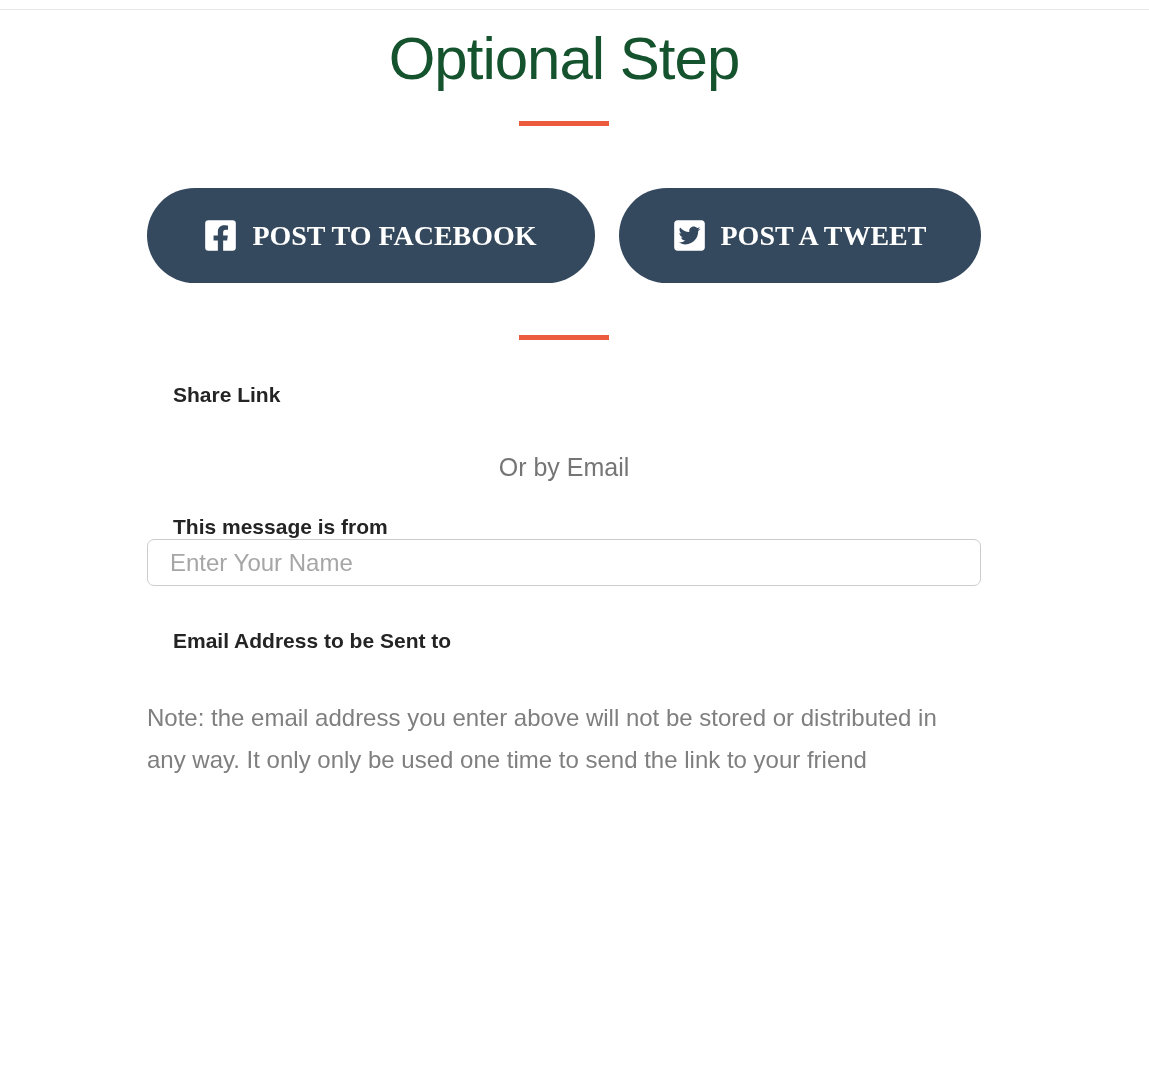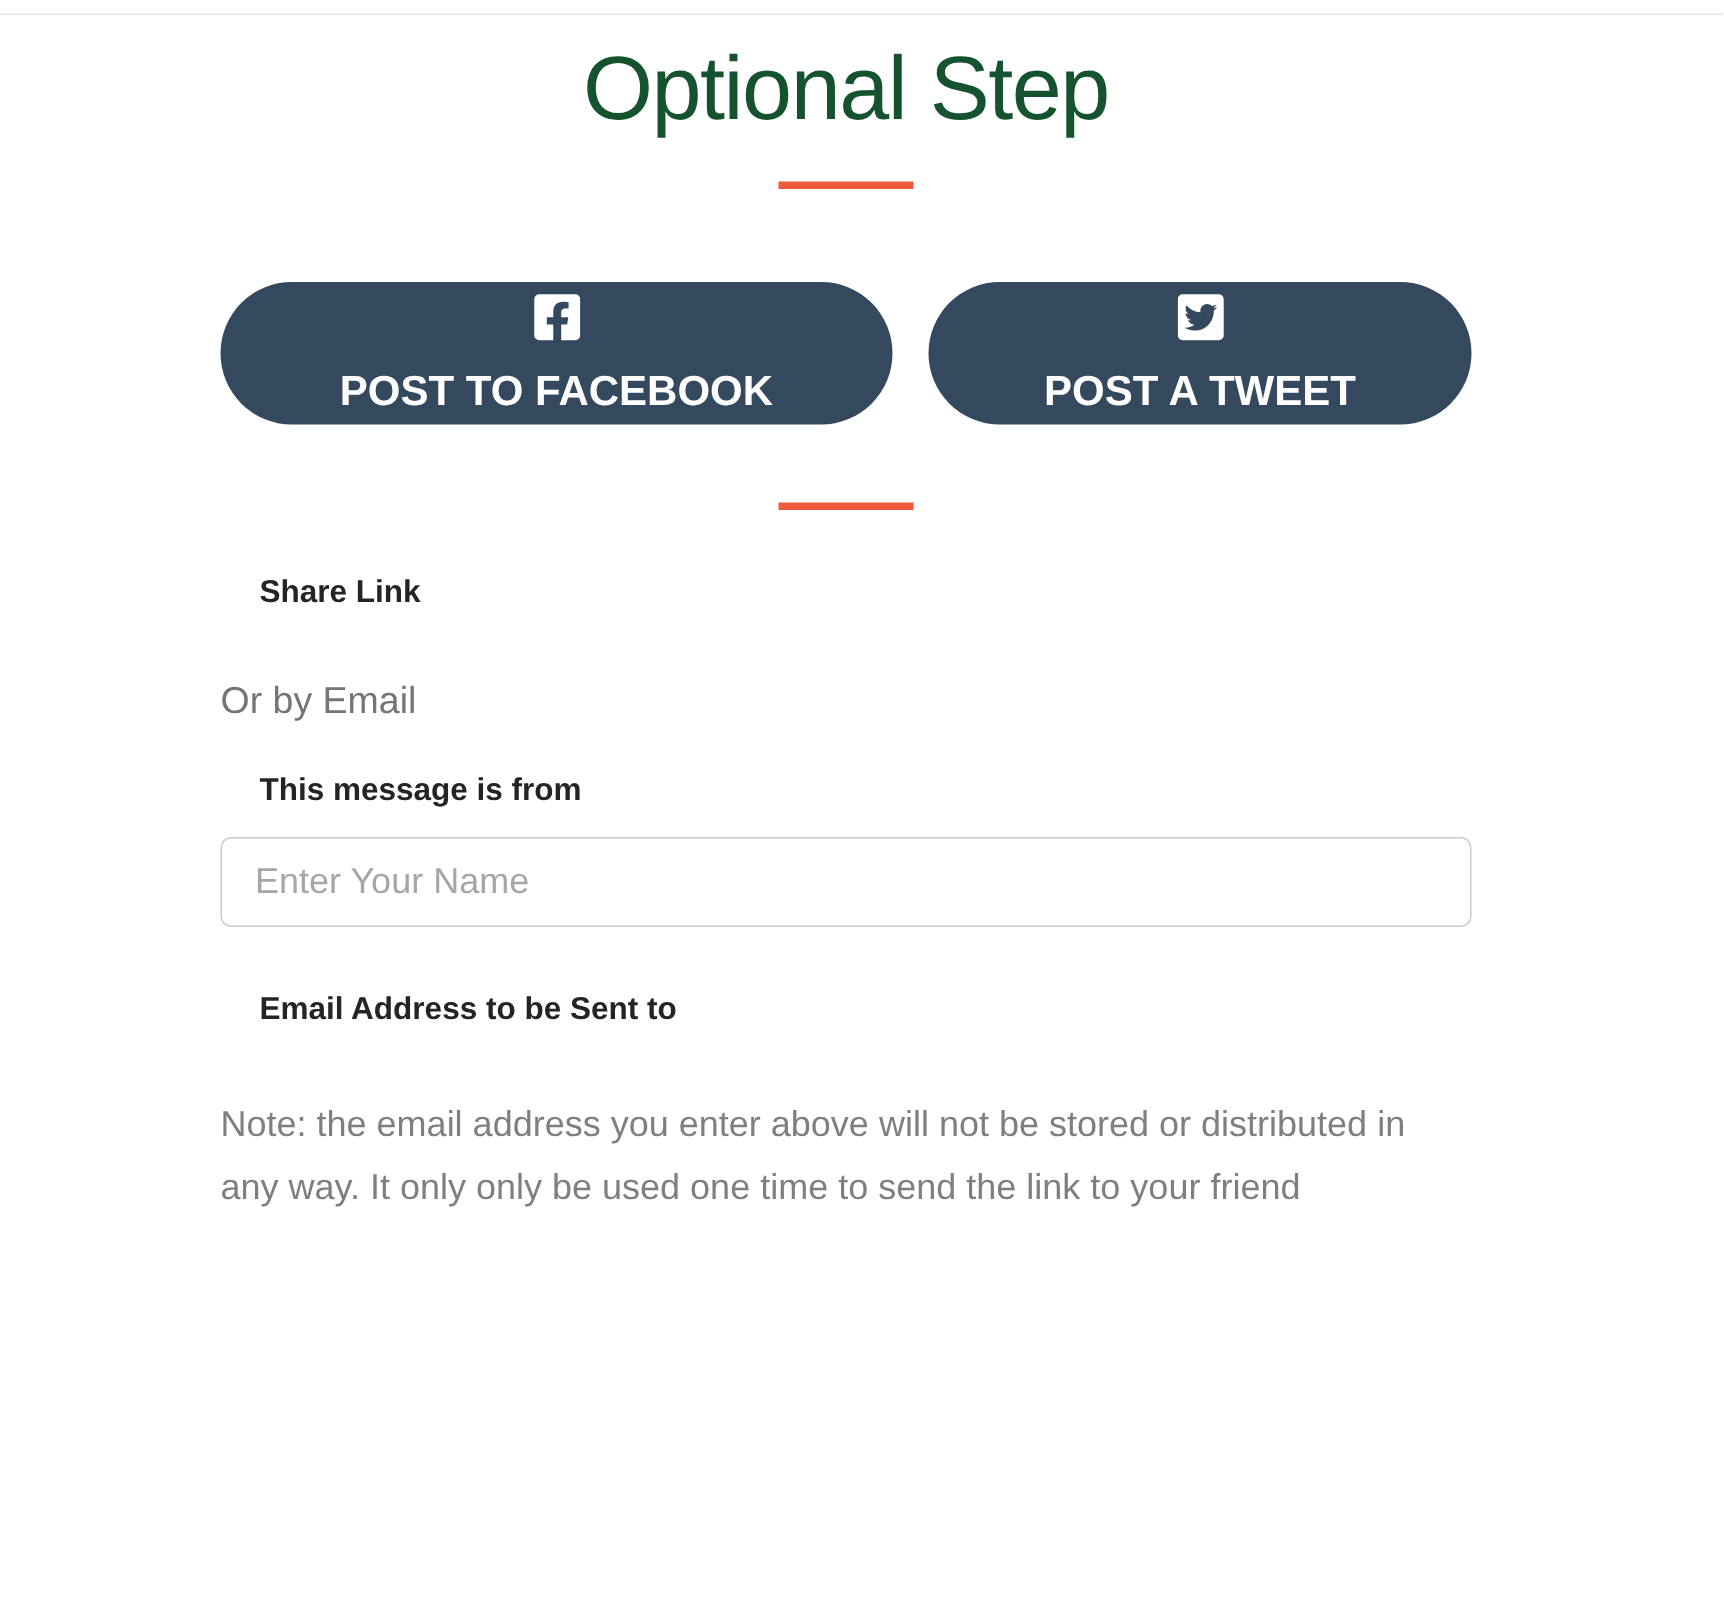--- a/index.html
+++ b/index.html
@@ -46,30 +46,29 @@
     margin-top: 62px;
     display: flex;
     gap: 24px;
   }
   .share-btn {
     height: 95px;
     border: none;
     border-radius: 48px;
     background: #34495e;
     color: #ffffff;
-    font-family: Liberation Sans, sans-serif;
+    font-family: Liberation Serif, serif;
     font-weight: bold;
     font-size: 28px;
     display: flex;
     align-items: center;
     justify-content: center;
     gap: 16px;
     cursor: pointer;
     padding: 0;
-    flex-direction: column;
   }
   .btn-facebook { width: 448px; }
   .btn-twitter  { width: 362px; }
   .btn-icon {
     display: inline-flex;
     align-items: center;
   }
   .btn-icon svg { display: block; }
   .divider-2 { margin-top: 52px; }
   .form-label {
@@ -77,39 +76,39 @@
     margin: 0 0 0 26px;
     font-size: 21px;
     font-weight: bold;
     color: #242424;
     line-height: 24px;
   }
   .label-share { margin-top: 43px; }
   .text-input {
     display: block;
     width: 100%;
-    height: 60px;
-    margin-top: 19px;
+    height: 47px;
     border: 1px solid #cccccc;
     border-radius: 7px;
     padding: 0 22px;
     font-family: "Liberation Sans", sans-serif;
     font-size: 24px;
     color: #55595c;
     background: #ffffff;
     outline: none;
   }
   .text-input::placeholder { color: #a6a6a6; opacity: 1; }
   .share-input {
     background: #ededed;
     height: 56px;
     margin-top: 20px;
   }
   .or-by-email {
     margin-top: 46px;
+    text-align: center;
     font-size: 25px;
     color: #757575;
   }
   .label-from { margin-top: 33px; }
   .label-to   { margin-top: 43px; }
   .note {
     margin: 44px 0 0 0;
     font-size: 24px;
     line-height: 42px;
     color: #7f7f7f;

